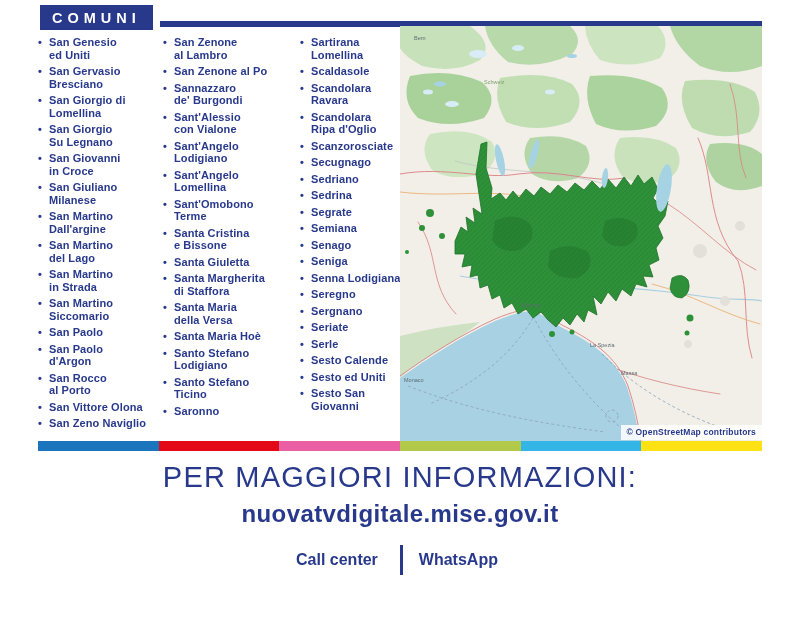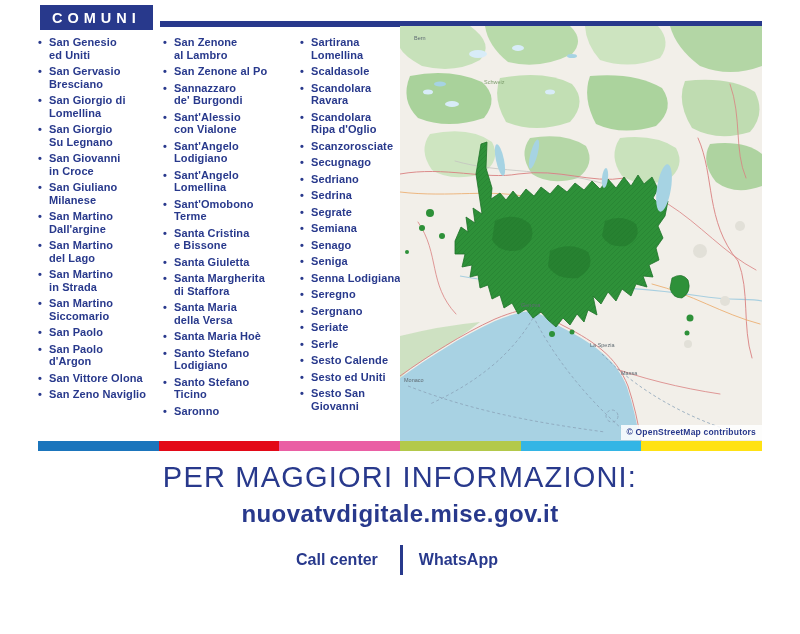--- a/index.html
+++ b/index.html
@@ -71,20 +71,22 @@
 Dall'argine</li>
         <li>San Martino
 del Lago</li>
         <li>San Martino
 in Strada</li>
         <li>San Martino
 Siccomario</li>
         <li>San Paolo</li>
         <li>San Paolo
 d'Argon</li>
+        <li>San Rocco
+al Porto</li>
         <li>San Vittore Olona</li>
         <li>San Zeno Naviglio</li>
       </ul>
   </div>
   <div class="col" id="col2">
     <ul>
         <li>San Zenone
 al Lambro</li>
         <li>San Zenone al Po</li>
         <li>Sannazzaro

